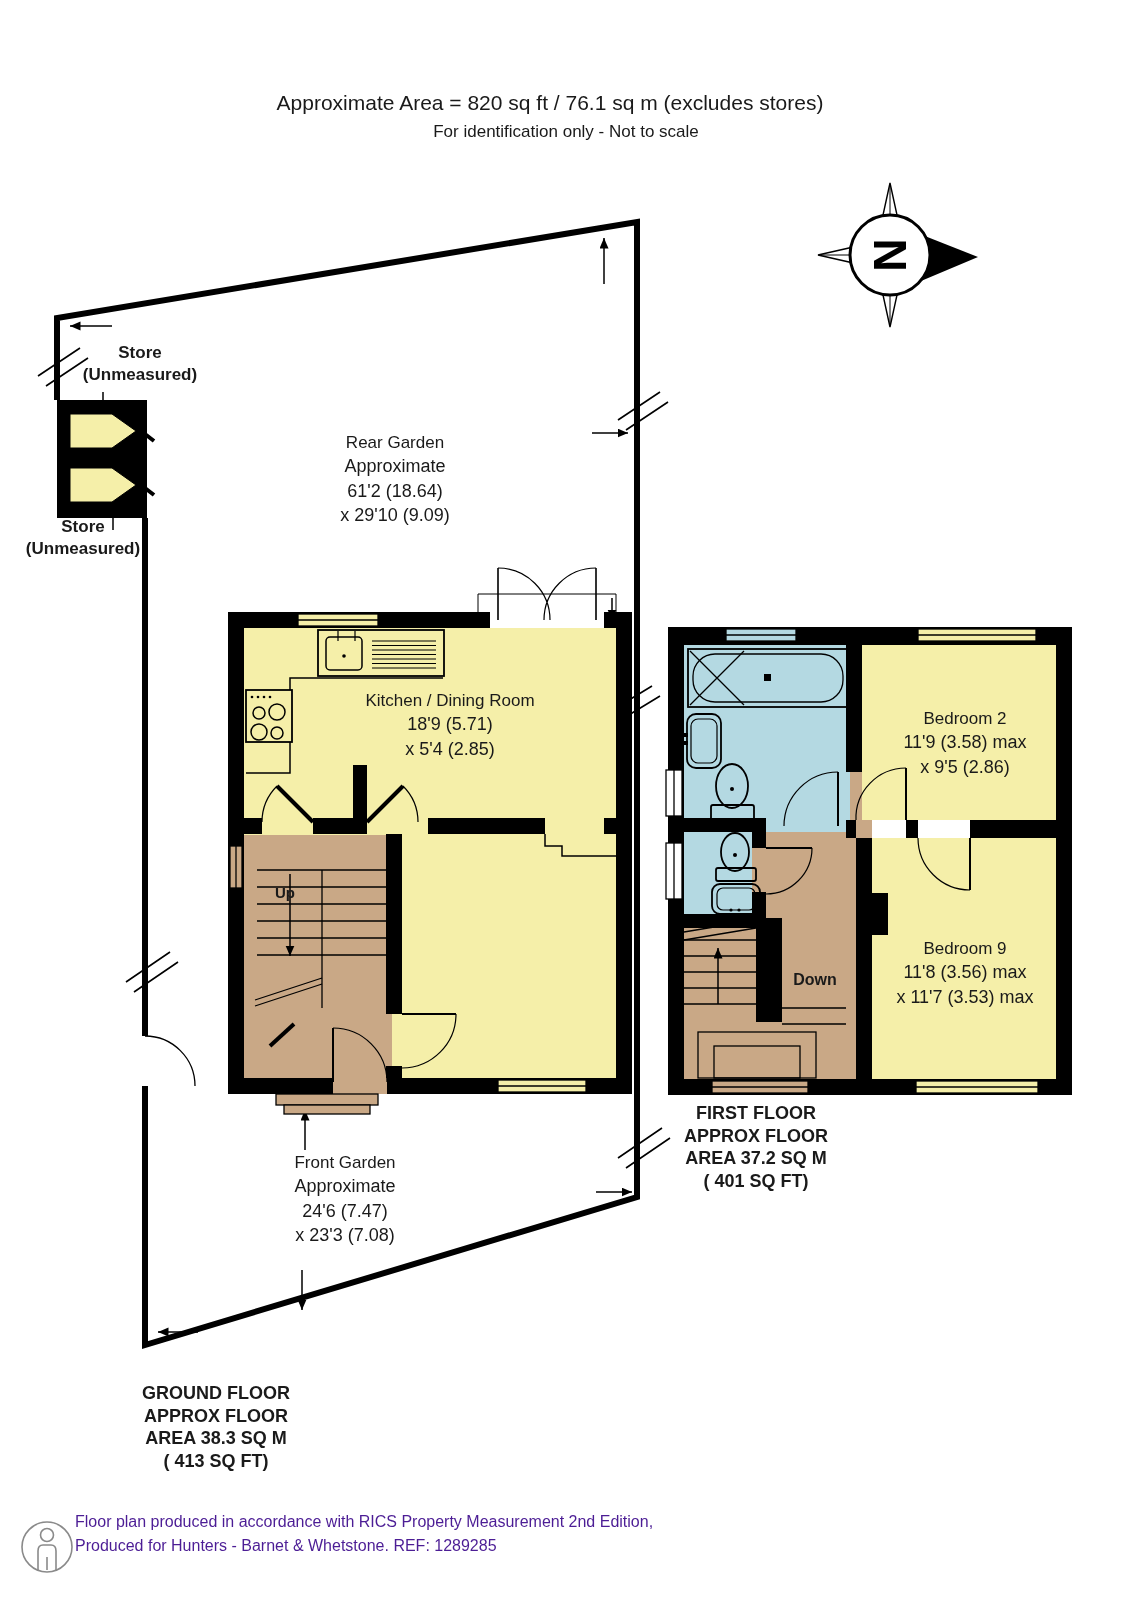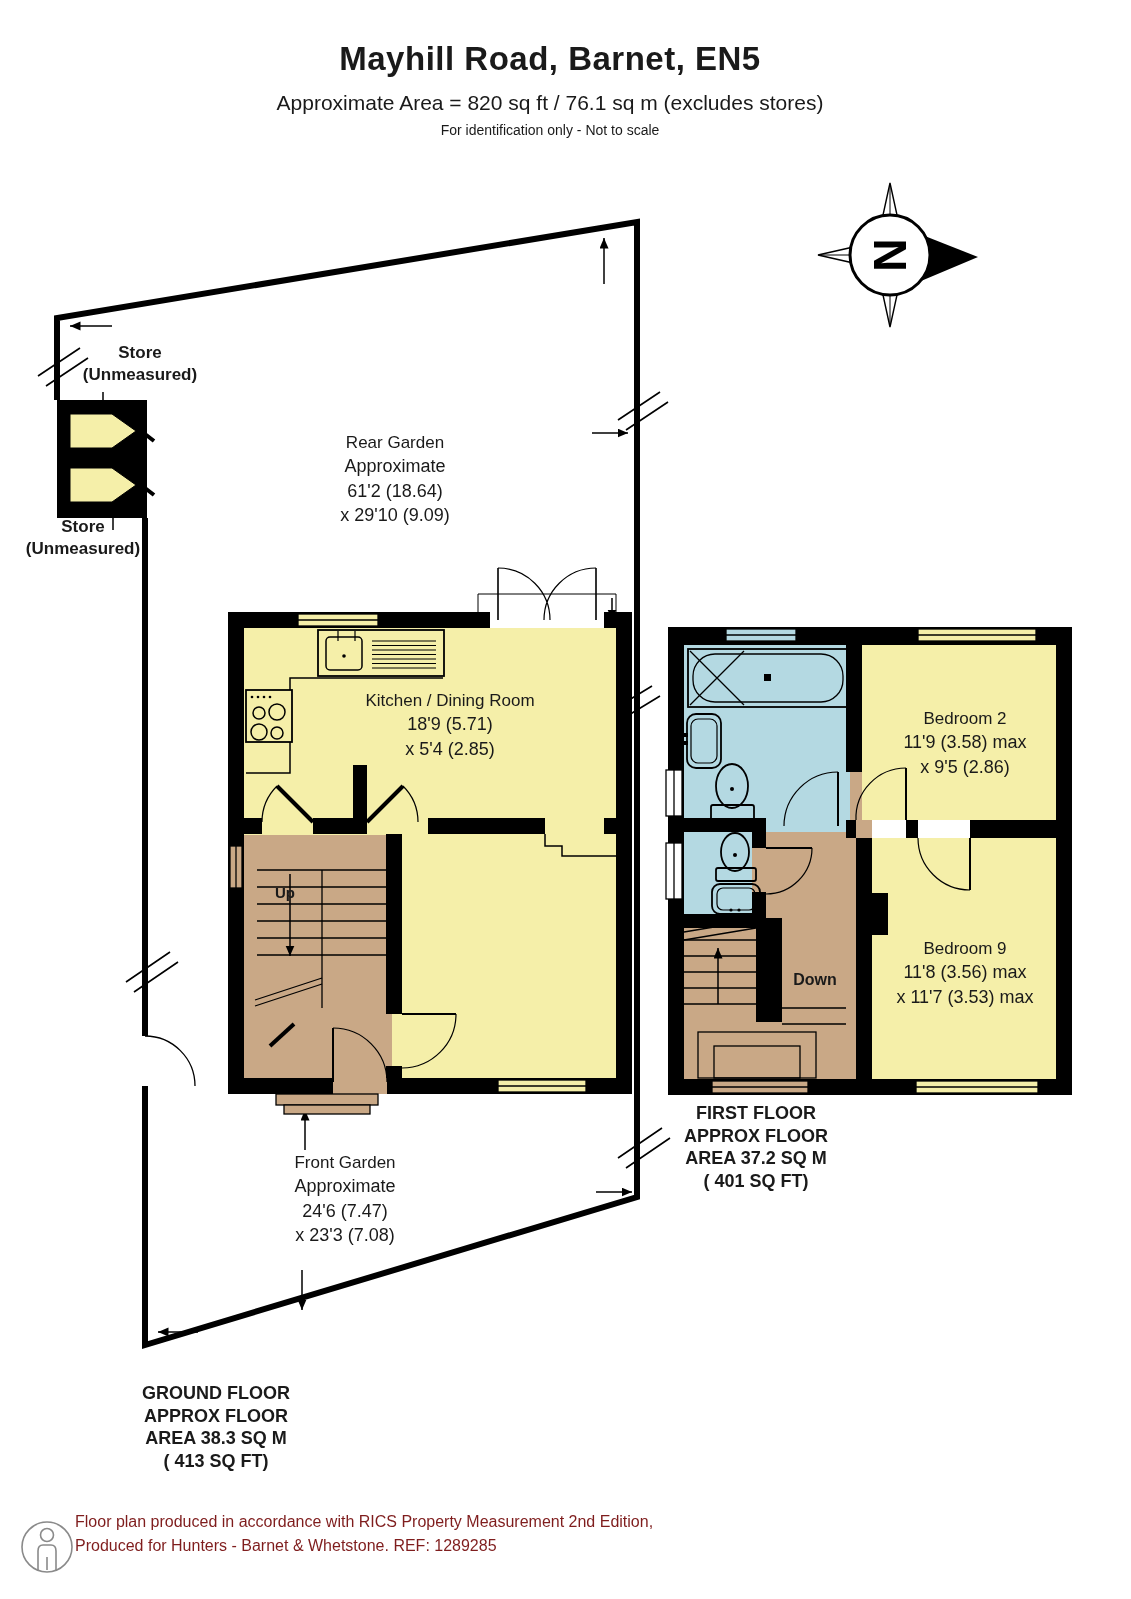--- a/index.html
+++ b/index.html
@@ -2,35 +2,34 @@
 <html><head>
 <meta charset="utf-8">
 <style>
   html,body{margin:0;padding:0;background:#fff;}
   .page{position:relative;width:1131px;height:1599px;background:#fff;overflow:hidden;
         font-family:"Liberation Sans",sans-serif;color:#1a1a1a;}
   .plan-svg{position:absolute;left:0;top:0;z-index:0;}
   .hdr{position:absolute;left:0;width:1100px;text-align:center;z-index:2;}
   .hdr.title{top:40px;font-size:33px;font-weight:bold;letter-spacing:.5px;}
   .hdr.subtitle{top:91px;font-size:21px;}
-  .hdr.note{top:122px;font-size:14px;}
+  .hdr.note{top:122px;font-size:17px;padding-left:16px;}
   .lbl{position:absolute;text-align:center;z-index:2;}
   .lbl .b{font-weight:normal;font-size:17px;line-height:1.3;}
   .lbl .d{font-size:18px;line-height:1.36;white-space:pre-line;}
   .lbl.pre{white-space:pre-line;font-weight:bold;font-size:17px;line-height:1.3;}
   .lbl.area{white-space:pre-line;font-weight:bold;font-size:18px;line-height:1.25;}
   .lbl.stair{font-weight:bold;font-size:15px;}
-  .footer{position:absolute;left:75px;top:1510px;z-index:2;color:#7f1d1d;font-size:16px;line-height:1.5;}
+  .footer{position:absolute;left:75px;top:1510px;z-index:2;color:#4c1d95;font-size:16px;line-height:1.5;}
 </style>
 </head>
 <body>
 
 <div class="page">
 
-  <div class="hdr title">Mayhill Road, Barnet, EN5</div>
   <div class="hdr subtitle">Approximate Area = 820 sq ft / 76.1 sq m (excludes stores)</div>
   <div class="hdr note">For identification only - Not to scale</div>
 
   <svg class="plan-svg" width="1131" height="1599" viewBox="0 0 1131 1599">
     <defs>
       <marker id="ah" markerWidth="9" markerHeight="8" refX="7" refY="3" orient="auto">
         <path d="M0,0 L7,3 L0,6 Z" fill="#000"></path>
       </marker>
     </defs>
 

